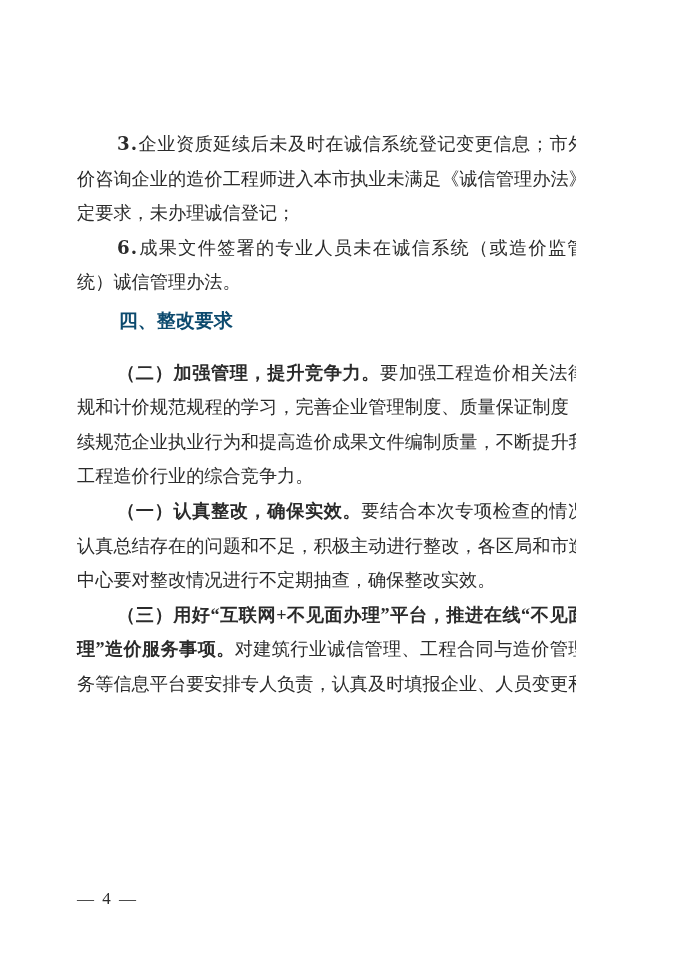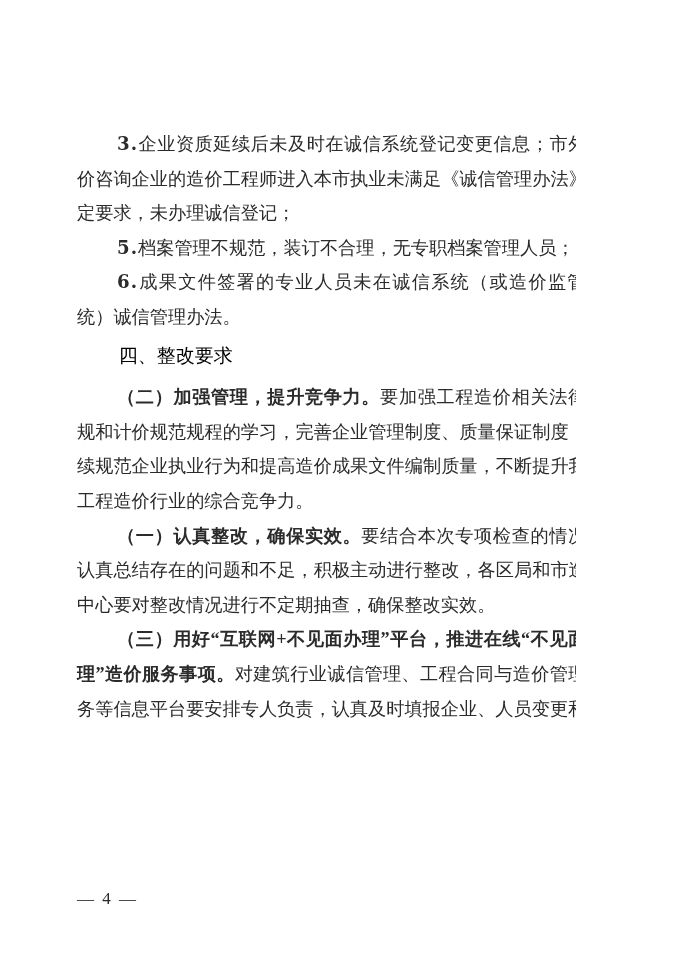--- a/index.html
+++ b/index.html
@@ -30,28 +30,28 @@
     margin: 0;
     padding: 0;
     text-indent: 2.2em;
   }
   .num {
     font-weight: bold;
     font-family: "DejaVu Serif", serif;
     letter-spacing: 1px;
   }
   .heading {
-    margin: 4px 0 7px 0;
+    margin: 4px 0 17px 0;
     padding: 0;
     text-indent: 2.2em;
     font-family: "Liberation Sans", "DejaVu Sans", sans-serif;
-    font-weight: normal;
+    font-weight: bold;
     font-size: 19px;
     line-height: 34.6px;
-    color: #000000;
+    color: #0c4a6e;
   }
   .lead {
     font-weight: bold;
   }
   .page-number {
     position: absolute;
     left: 77px;
     top: 888px;
     font-size: 17px;
     line-height: 22px;
@@ -61,21 +61,20 @@
 </style>
 </head>
 <body>
 
 <div class="page">
   <div class="content">
 
     <p class="para"><span class="num">3.</span><span>企业资质延续后未及时在诚信系统登记变更信息；市外造价咨询企业的造价工程师进入本市执业未满足《诚信管理办法》规定要求，未办理诚信登记；</span></p>
 
 
-    <p class="para"><span class="num">5.</span><span>档案管理不规范，装订不合理，无专职档案管理人员；</span></p>
 
     <p class="para"><span class="num">6.</span><span>成果文件签署的专业人员未在诚信系统（或造价监管系统）诚信管理办法。</span></p>
 
     <h2 class="heading">四、整改要求</h2>
 
 
     <p class="para"><span class="lead">（二）加强管理，提升竞争力。</span><span>要加强工程造价相关法律法规和计价规范规程的学习，完善企业管理制度、质量保证制度，持续规范企业执业行为和提高造价成果文件编制质量，不断提升我市工程造价行业的综合竞争力。</span></p>
 
     <p class="para"><span class="lead">（一）认真整改，确保实效。</span><span>要结合本次专项检查的情况，认真总结存在的问题和不足，积极主动进行整改，各区局和市造价中心要对整改情况进行不定期抽查，确保整改实效。</span></p>
 

